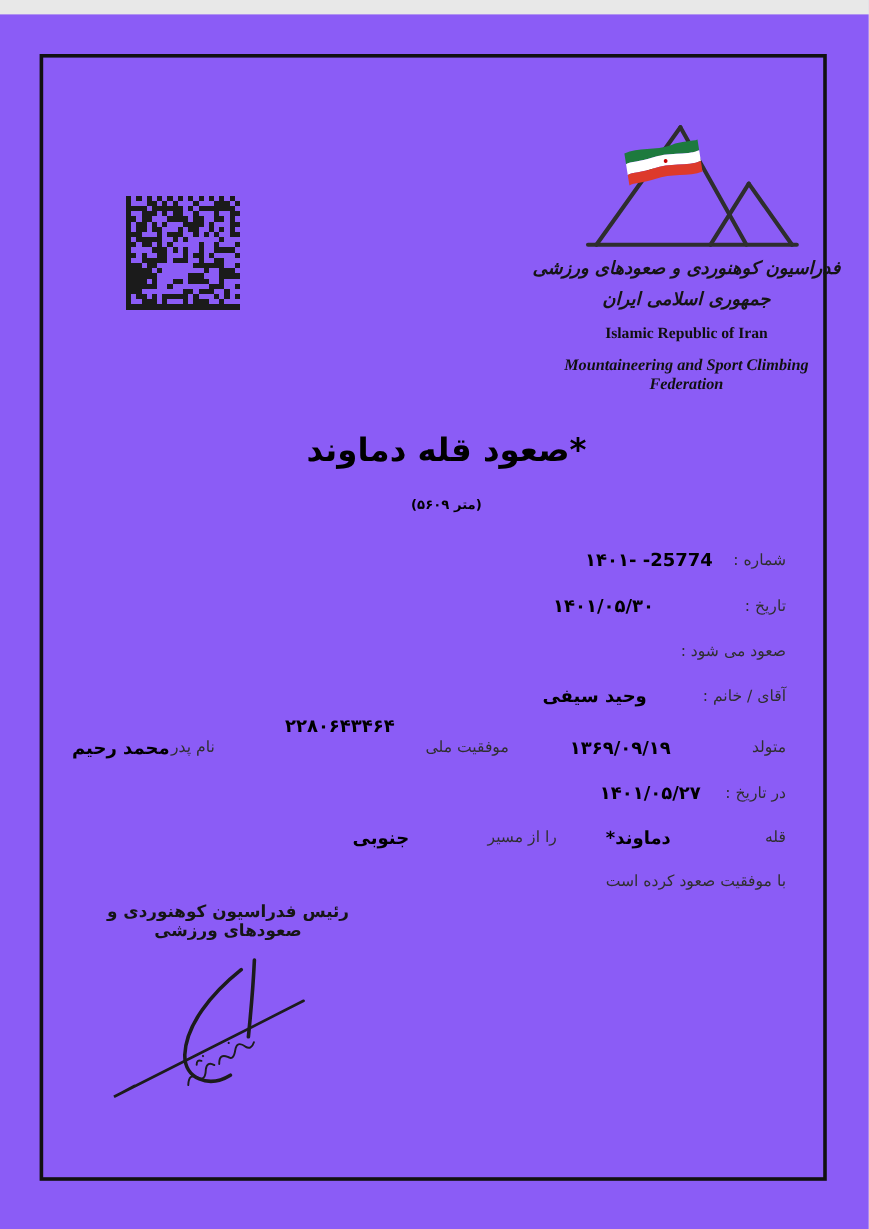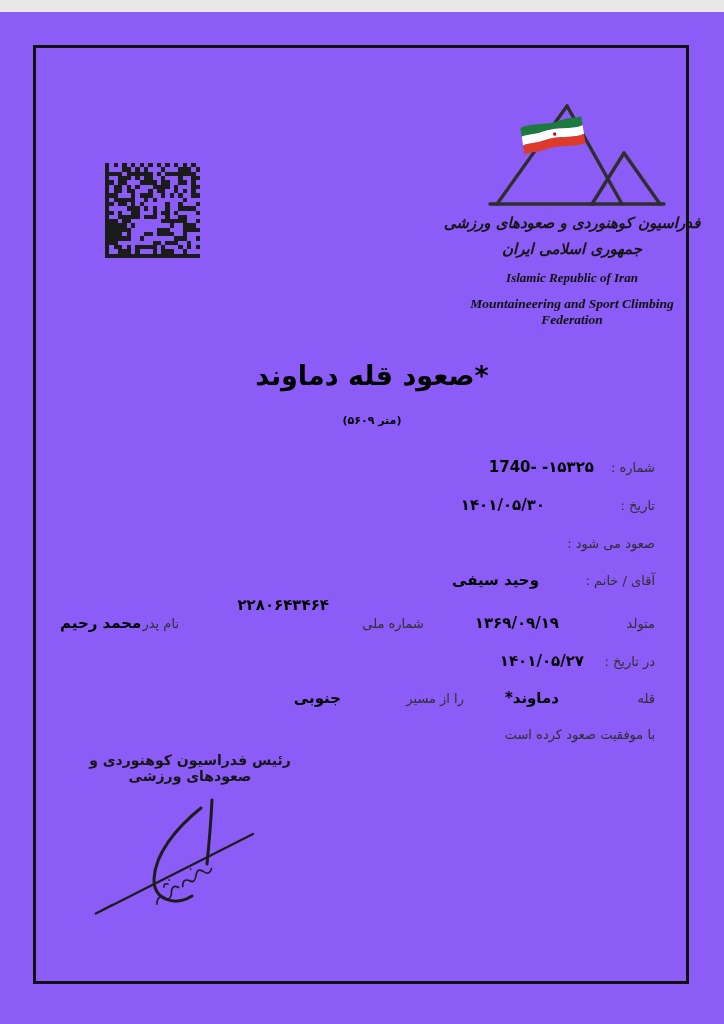--- a/index.html
+++ b/index.html
@@ -16,21 +16,21 @@
     position:absolute;left:33px;top:33px;width:650px;height:933px;
     border:3px solid #111;
   }
   
   .barcode{position:absolute;left:105px;top:150px;width:95px;height:97px;}
   .barcode svg{width:100%;height:100%;shape-rendering:crispEdges;}
   
   .logo{position:absolute;left:440px;top:86px;width:264px;text-align:center;}
   .logo-mountains{display:block;margin:0 auto;}
   .org-fa{font-size:15px;font-weight:bold;font-style:italic;line-height:26px;color:#151515;}
-  .org-en1{font-family:"Liberation Serif",serif;font-style:italic;font-weight:bold;font-size:13px;margin-top:8px;color:#101010;}
+  .org-en1{font-family:"Liberation Serif",serif;font-weight:bold;font-size:13px;margin-top:8px;color:#101010;}
   .org-en2{font-family:"Liberation Serif",serif;font-style:italic;font-weight:bold;font-size:13.5px;margin-top:10px;color:#101010;}
   
   .cert-title{
     position:absolute;left:0;top:348px;width:744px;text-align:center;
     font-size:27px;font-weight:bold;color:#000;
   }
   .cert-subtitle{
     position:absolute;left:0;top:402px;width:744px;text-align:center;
     font-size:11px;font-weight:bold;color:#000;
   }
@@ -337,33 +337,33 @@
     <div class="org-fa rtl">فدراسیون کوهنوردی و صعودهای ورزشی</div>
     <div class="org-fa rtl">جمهوری اسلامی ایران</div>
     <div class="org-en1">Islamic Republic of Iran</div>
     <div class="org-en2">Mountaineering and Sport Climbing Federation</div>
   </div>
 
   <div class="cert-title rtl">*صعود قله دماوند</div>
   <div class="cert-subtitle ltr">(۵۶۰۹ متر)</div>
 
   <span class="lbl" style="right:69px;top:448px">شماره :</span>
-  <span class="val ltr" style="right:130px;top:446px">1740- -۱۵۳۲۵</span>
+  <span class="val ltr" style="right:130px;top:446px">۱۴۰۱- -25774</span>
 
   <span class="lbl" style="right:69px;top:486px">تاریخ :</span>
   <span class="val ltr" style="right:179px;top:484px">۱۴۰۱/۰۵/۳۰</span>
 
   <span class="lbl" style="right:69px;top:524px">صعود می شود :</span>
 
   <span class="lbl" style="right:69px;top:561px">آقای / خانم :</span>
   <span class="val rtl" style="right:185px;top:559px">وحید سیفی</span>
 
   <span class="lbl" style="right:69px;top:604px">متولد</span>
   <span class="val ltr" style="right:165px;top:602px">۱۳۶۹/۰۹/۱۹</span>
-  <span class="lbl" style="right:300px;top:604px">شماره ملی</span>
+  <span class="lbl" style="right:300px;top:604px">موفقیت ملی</span>
   <span class="val ltr" style="right:395px;top:584px">۲۲۸۰۶۴۳۴۶۴</span>
   <span class="lbl" style="right:545px;top:604px">نام پدر</span>
   <span class="val rtl" style="left:60px;top:602px">محمد رحیم</span>
 
   <span class="lbl" style="right:69px;top:642px">در تاریخ :</span>
   <span class="val ltr" style="right:140px;top:640px">۱۴۰۱/۰۵/۲۷</span>
 
   <span class="lbl" style="right:69px;top:679px">قله</span>
   <span class="val ltr" style="right:165px;top:677px">*دماوند</span>
   <span class="lbl" style="right:260px;top:679px">را از مسیر</span>

